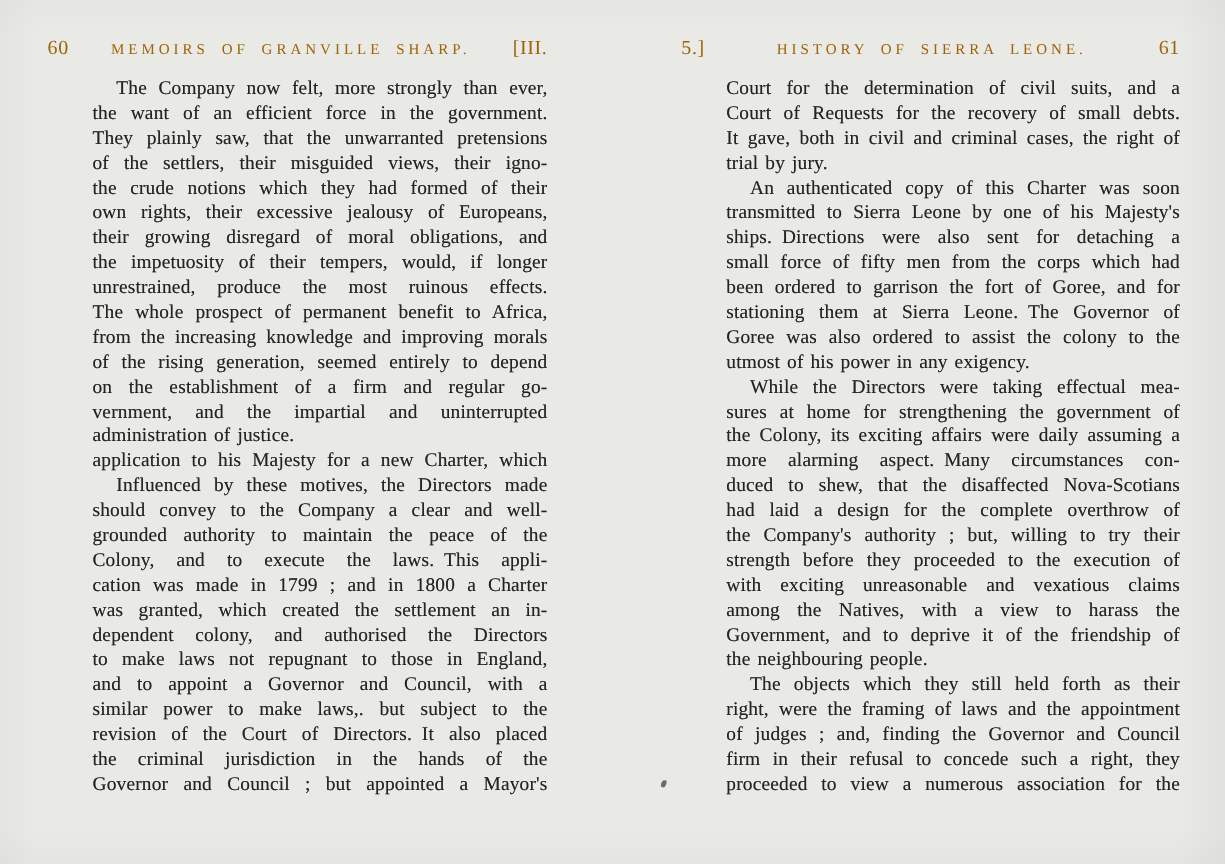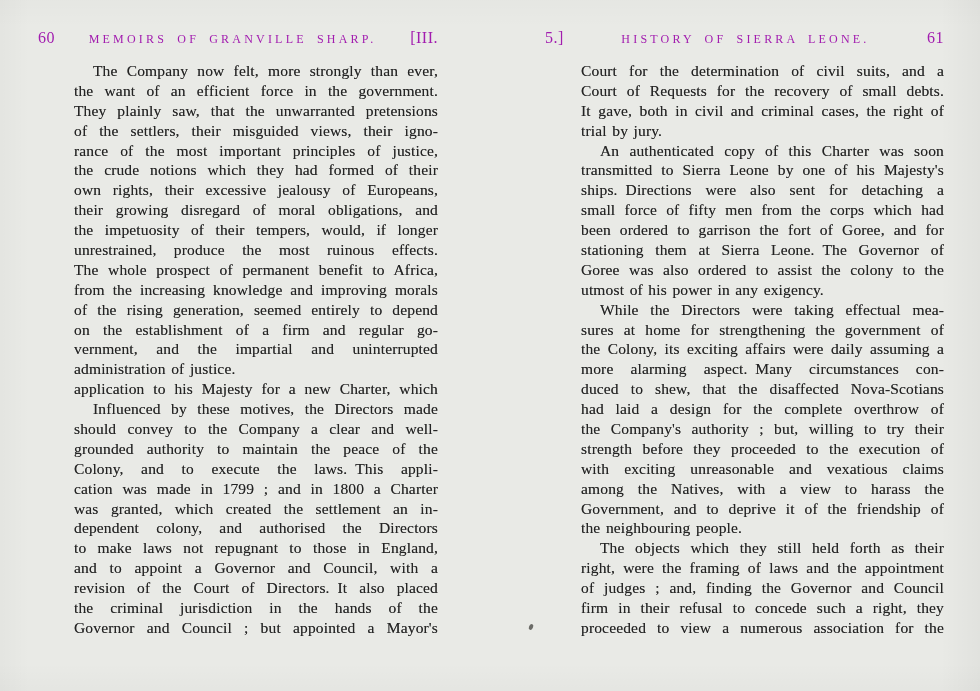--- a/index.html
+++ b/index.html
@@ -17,21 +17,21 @@
     position: absolute;
     top: 28px;
   }
   .page-left  { left: 38px;  width: 400px; }
   .page-right { left: 545px; width: 399px; }
   .running-head {
     display: flex;
     align-items: baseline;
     justify-content: space-between;
     height: 22px;
-    color: #a21caf;
+    color: #a16207;
   }
   .head-side {
     font-size: 16px;
     letter-spacing: 0.5px;
     white-space: nowrap;
   }
   .head-title {
     font-size: 12px;
     letter-spacing: 3.2px;
     word-spacing: 4px;
@@ -76,21 +76,20 @@
   <div class="running-head">
     <span class="head-side">60</span>
     <span class="head-title">MEMOIRS OF GRANVILLE SHARP.</span>
     <span class="head-side">[III.</span>
   </div>
   <div class="page-body">
       <div class="line indent">The Company now felt, more strongly than ever,</div>
       <div class="line">the want of an efficient force in the government.</div>
       <div class="line">They plainly saw, that the unwarranted pretensions</div>
       <div class="line">of the settlers, their misguided views, their igno-</div>
-      <div class="line">rance of the most important principles of justice,</div>
       <div class="line">the crude notions which they had formed of their</div>
       <div class="line">own rights, their excessive jealousy of Europeans,</div>
       <div class="line">their growing disregard of moral obligations, and</div>
       <div class="line">the impetuosity of their tempers, would, if longer</div>
       <div class="line">unrestrained, produce the most ruinous effects.</div>
       <div class="line">The whole prospect of permanent benefit to Africa,</div>
       <div class="line">from the increasing knowledge and improving morals</div>
       <div class="line">of the rising generation, seemed entirely to depend</div>
       <div class="line">on the establishment of a firm and regular go-</div>
       <div class="line">vernment, and the impartial and uninterrupted</div>
@@ -98,20 +97,21 @@
       <div class="line">application to his Majesty for a new Charter, which</div>
       <div class="line indent">Influenced by these motives, the Directors made</div>
       <div class="line">should convey to the Company a clear and well-</div>
       <div class="line">grounded authority to maintain the peace of the</div>
       <div class="line">Colony, and to execute the laws. This appli-</div>
       <div class="line">cation was made in 1799 ; and in 1800 a Charter</div>
       <div class="line">was granted, which created the settlement an in-</div>
       <div class="line">dependent colony, and authorised the Directors</div>
       <div class="line">to make laws not repugnant to those in England,</div>
       <div class="line">and to appoint a Governor and Council, with a</div>
+      <div class="line">similar power to make laws,. but subject to the</div>
       <div class="line">revision of the Court of Directors. It also placed</div>
       <div class="line">the criminal jurisdiction in the hands of the</div>
       <div class="line">Governor and Council ; but appointed a Mayor's</div>
     </div>
 </div>
 
 <div class="page page-right">
   <div class="running-head">
     <span class="head-side">5.]</span>
     <span class="head-title">HISTORY OF SIERRA LEONE.</span>

